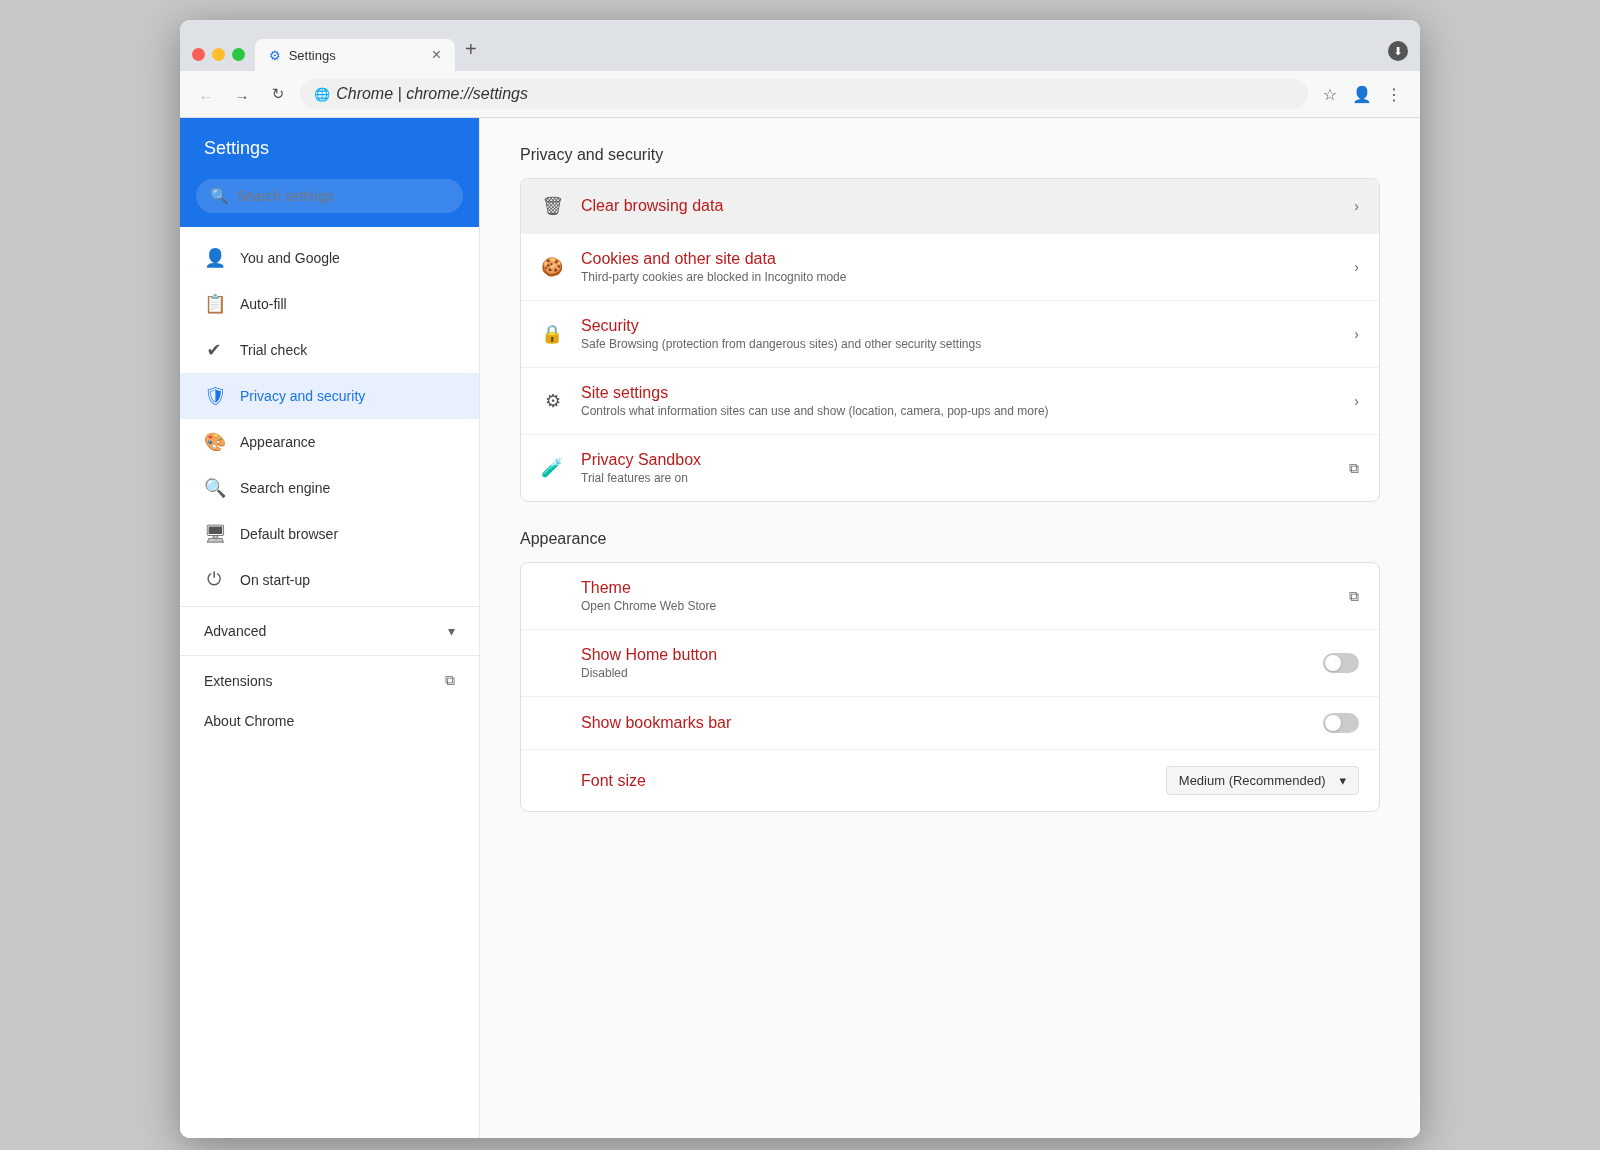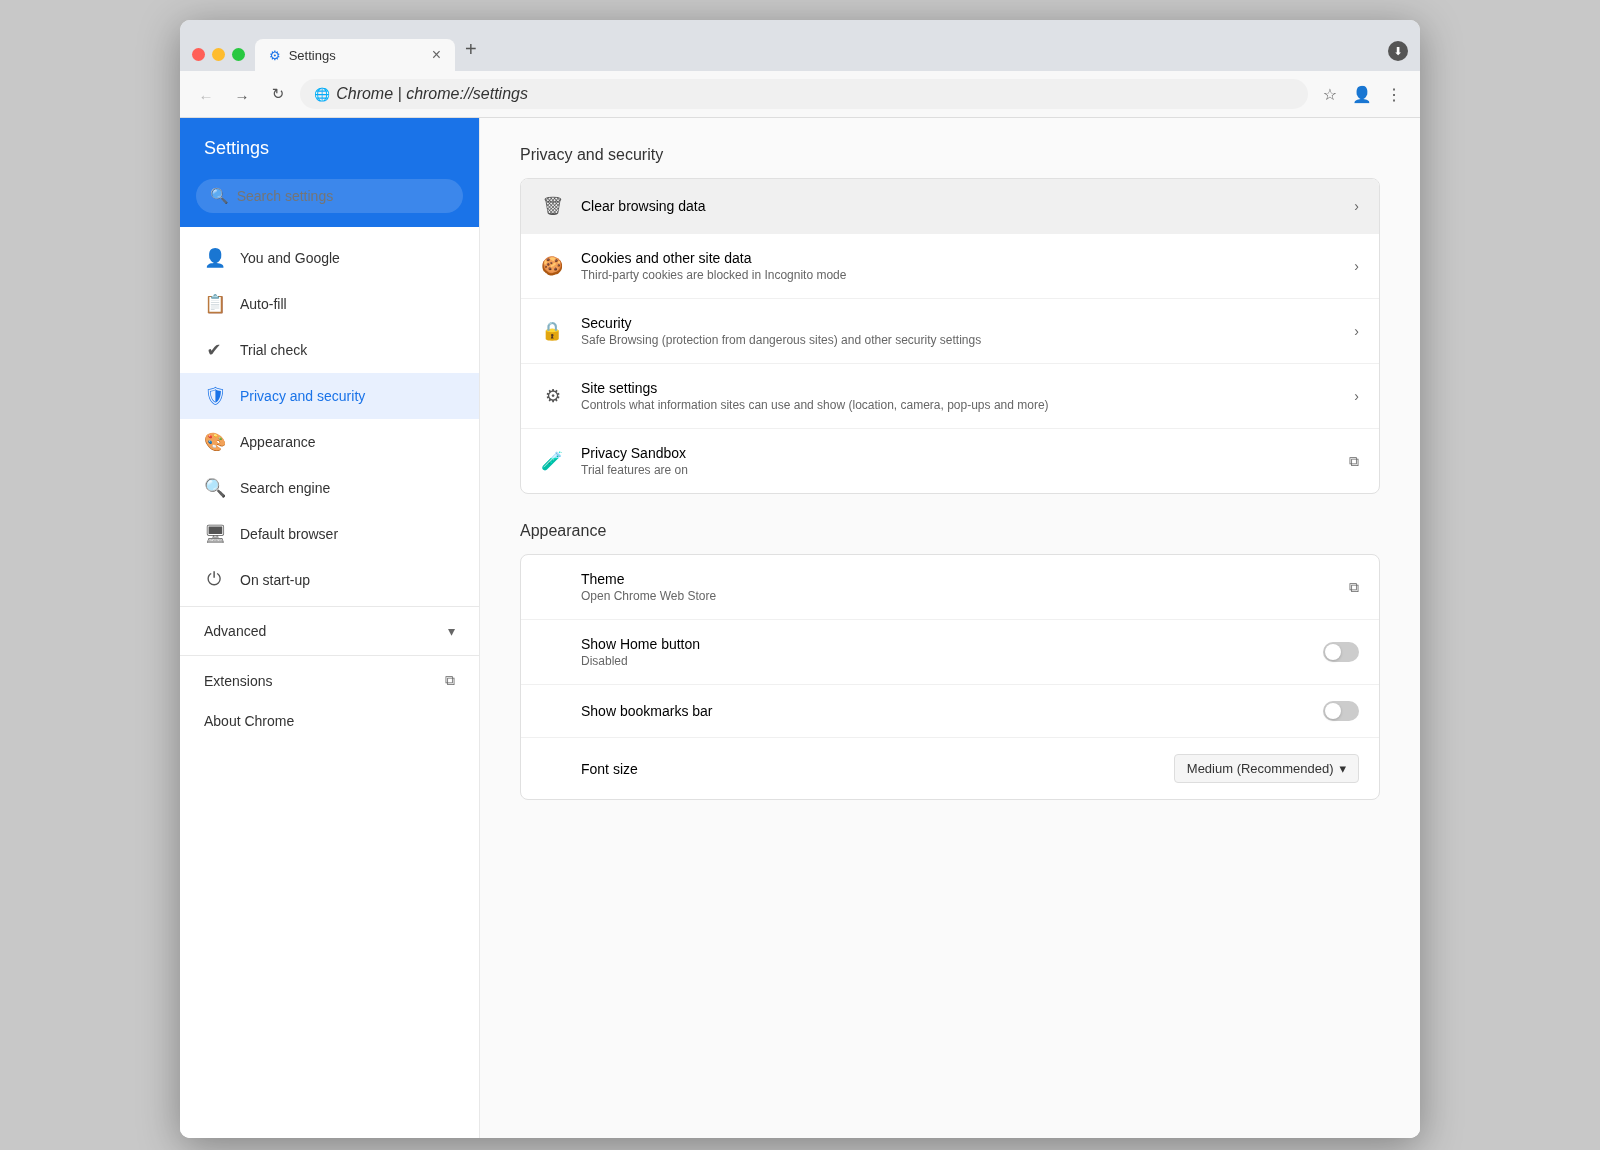--- a/index.html
+++ b/index.html
@@ -249,22 +249,22 @@
     .settings-row-icon {
       color: #555;
       font-size: 18px;
       width: 24px;
       text-align: center;
     }
     .settings-row-text {
       flex: 1;
     }
     .settings-row-title {
-      font-size: 14px;
-      color: #000000;
+      font-size: 16px;
+      color: #b91c1c;
       font-weight: 500;
     }
     .settings-row-subtitle {
       font-size: 12px;
       color: #666;
       margin-top: 2px;
     }
     .settings-row-arrow {
       color: #666;
       font-size: 14px;
@@ -294,21 +294,21 @@
       left: 2px; bottom: 2px;
       background: white;
       border-radius: 50%;
       transition: 0.2s;
       box-shadow: 0 1px 3px rgba(0,0,0,0.2);
     }
     
     .font-size-select {
       display: flex;
       align-items: center;
-      gap: 6px;
+      gap: 14px;
       background: #f5f5f5;
       border: 1px solid #ddd;
       border-radius: 4px;
       padding: 6px 12px;
       font-size: 13px;
       color: #333;
       cursor: pointer;
       min-width: 180px;
       justify-content: space-between;
     }

